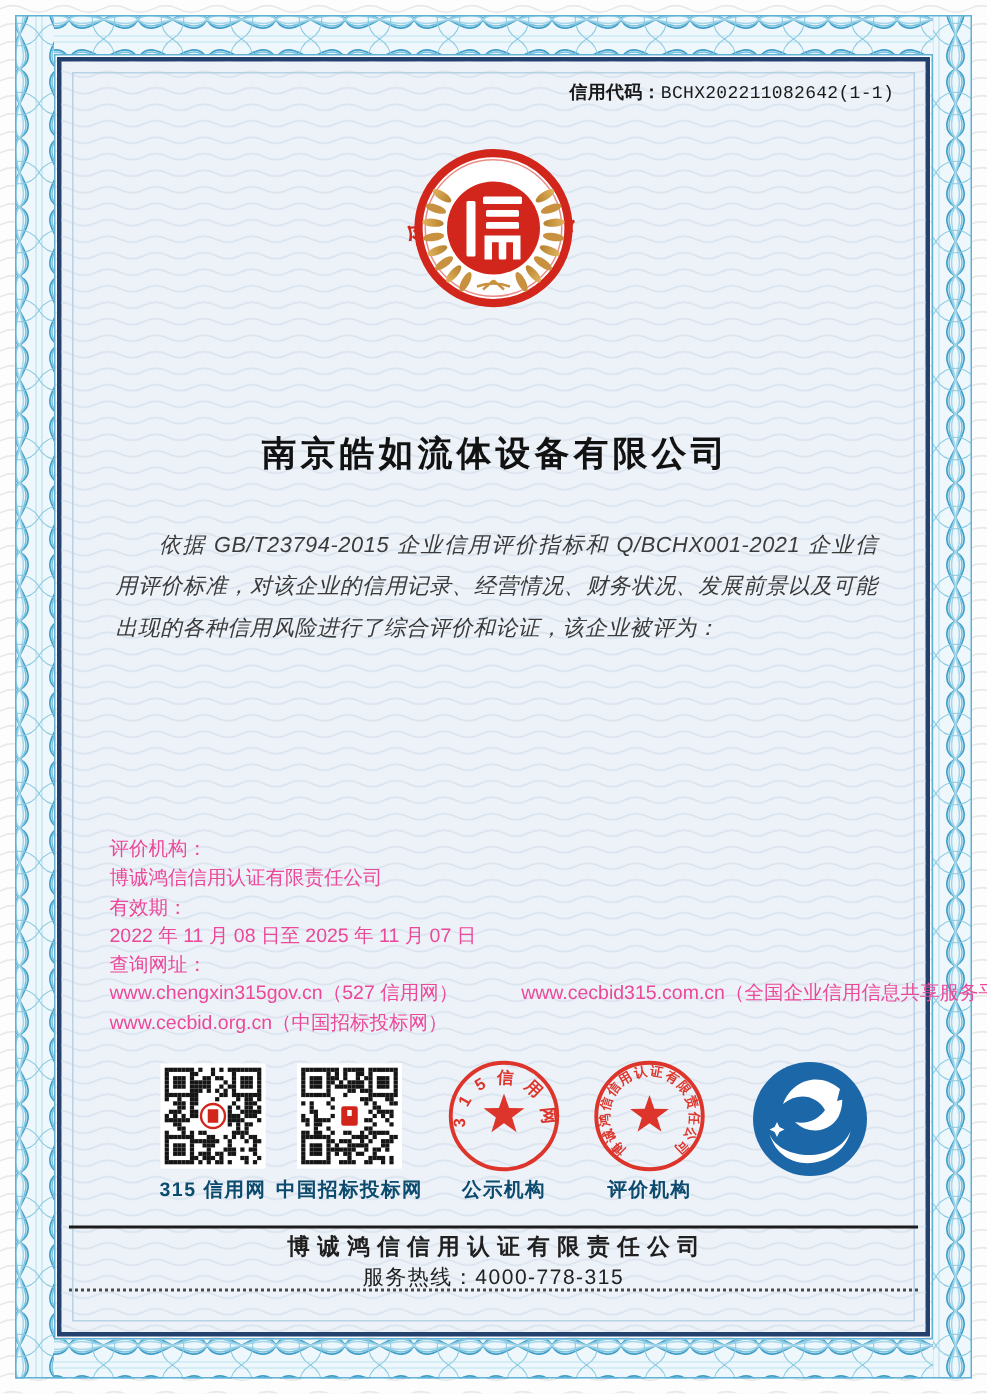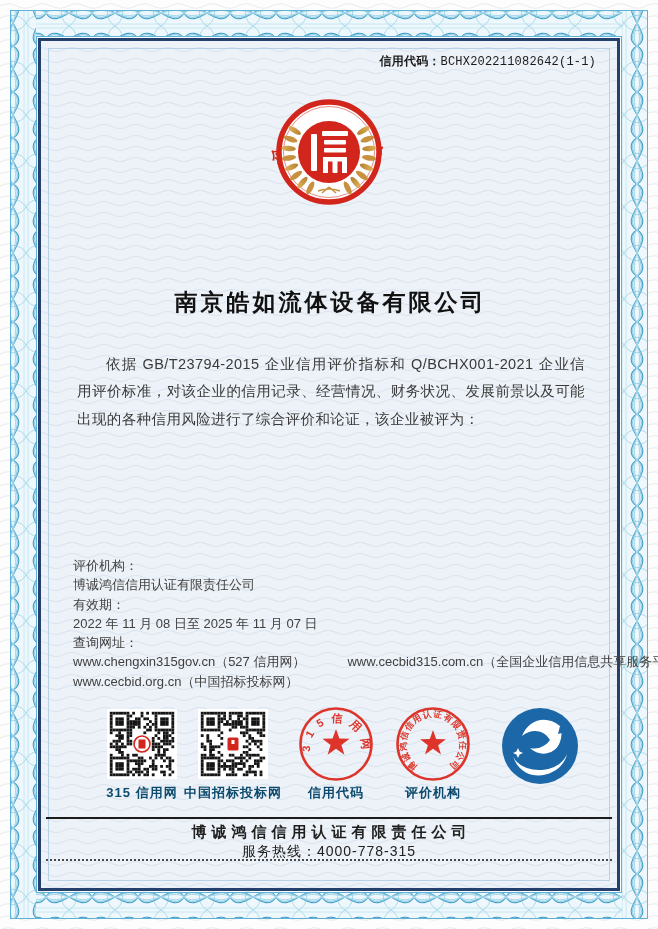--- a/index.html
+++ b/index.html
@@ -25,30 +25,30 @@
     letter-spacing:10px;text-indent:10px;line-height:62px;
   }
   .company-name{
     position:absolute;top:287px;left:0;width:100%;text-align:center;
     font-size:23px;font-weight:bold;color:#121212;
     letter-spacing:3px;text-indent:3px;line-height:30px;
   }
   .body-text{
     position:absolute;top:351px;left:77px;width:508px;
     font-size:14.5px;line-height:27.4px;color:#3a3a3a;
-    text-indent:2em;letter-spacing:.4px;text-align:justify;
+    text-indent:2em;letter-spacing:.4px;text-align:justify;font-style:italic;
   }
   .rating{
     position:absolute;top:436px;left:0;width:100%;text-align:center;
     font-family:"Liberation Serif","DejaVu Serif",serif;
     font-size:82px;font-weight:bold;color:#c00504;line-height:96px;letter-spacing:2px;
   }
   .info-block{
     position:absolute;top:556px;left:73px;width:520px;
-    font-size:13px;line-height:19.3px;color:#404040;
+    font-size:13px;line-height:19.3px;color:#ec4899;
   }
   .info-block .row{white-space:nowrap;}
   .sites-row{display:flex;gap:42px;}
 
   .stamps{position:absolute;left:0;top:0;width:658px;height:0;}
   .stamp-cell{position:absolute;top:706px;height:96px;display:flex;flex-direction:column;align-items:center;}
   .stamp-cell .art{flex:0 0 auto;}
   .stamp-label{
     position:absolute;bottom:0;width:160px;text-align:center;
     font-size:13px;font-weight:bold;color:#0c4a6e;letter-spacing:1px;white-space:nowrap;
@@ -718,21 +718,21 @@
       <svg class="art" width="76" height="76" viewBox="0 0 76 76">
         <defs>
             <path id="sealArc1" d="M14,52 A26,26 0 1,1 62,52" fill="none"></path>
           </defs>
         <circle cx="38" cy="38" r="35.5" fill="none" stroke="#dd352b" stroke-width="2.6"></circle>
         <polygon fill="#dd352b" points="38,23 41.4,32.6 51.6,32.8 43.4,39 46.4,48.8 38,42.8 29.6,48.8 32.6,39 24.4,32.8 34.6,32.6"></polygon>
         <text font-size="11" font-weight="bold" fill="#dd352b" letter-spacing="2">
           <textPath href="#sealArc1" startOffset="50%" text-anchor="middle">3 1 5 信 用 网</textPath>
         </text>
       </svg>
-      <div class="stamp-label">信用代码</div>
+      <div class="stamp-label">公示机构</div>
     </div>
 
     <div class="stamp-cell cell-seal2">
       <svg class="art" width="76" height="76" viewBox="0 0 76 76">
         <defs>
             <path id="sealArc2" d="M21,59 A27,27 0 1,1 55,59" fill="none"></path>
           </defs>
         <circle cx="38" cy="38" r="35.5" fill="none" stroke="#dd352b" stroke-width="2.6"></circle>
         <polygon fill="#dd352b" points="38,24 41.2,33.1 50.9,33.3 43.1,39.2 46,48.5 38,42.8 30,48.5 32.9,39.2 25.1,33.3 34.8,33.1"></polygon>
         <text font-size="8.6" font-weight="bold" fill="#dd352b" letter-spacing="1.2">

